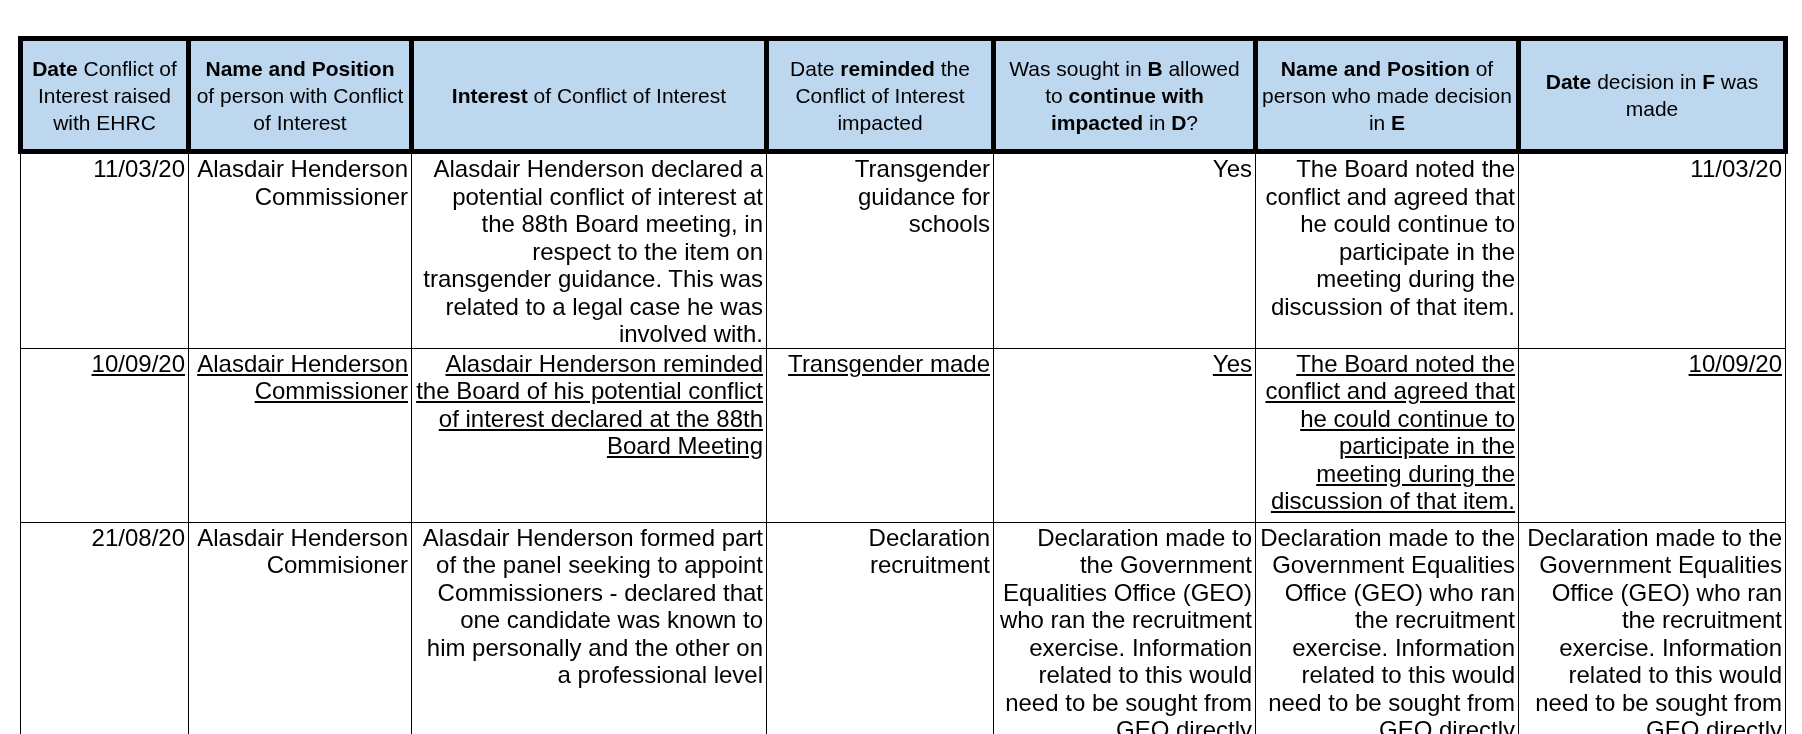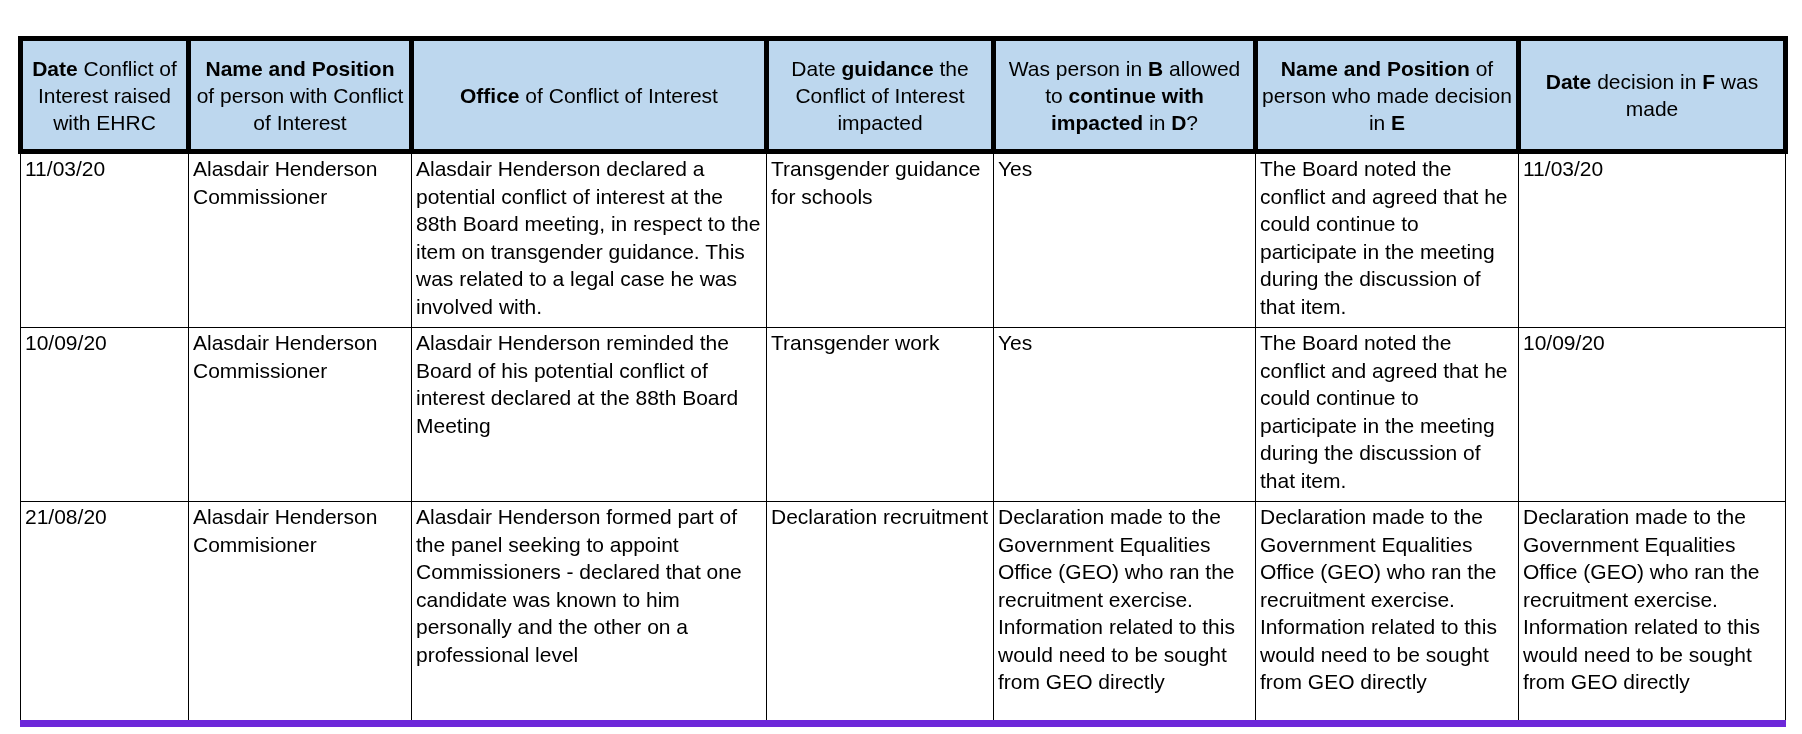--- a/index.html
+++ b/index.html
@@ -39,52 +39,52 @@
       line-height: 27px;
       text-align: center;
       vertical-align: middle;
       height: 108px;
       padding: 0 4px;
     }
     .coi-table thead th b { font-weight: bold; }
 
     .coi-table tbody td {
       border: 1.5px solid #000;
-      font-size: 21px;
+      font-size: 24px;
       line-height: 27.5px;
       vertical-align: top;
       padding: 1px 3px 0 4px;
-      text-align: left;
+      text-align: right;
       overflow-wrap: break-word;
     }
     .coi-table tbody tr.r1 td { height: 172px; }
-    .coi-table tbody tr.r2 td { height: 172px; }
+    .coi-table tbody tr.r2 td { height: 172px; text-decoration: underline; }
     .coi-table tbody tr.r3 td { height: 217px; }
     .coi-table tbody tr:last-child td { border-bottom: 7px solid #6d28d9; margin-left: 32px; }
   </style>
 </head>
 <body>
 
 <table class="coi-table">
   <colgroup>
     <col class="c1">
       <col class="c2">
       <col class="c3">
       <col class="c4">
       <col class="c5">
       <col class="c6">
       <col class="c7">
   </colgroup>
   <thead>
     <tr>
       <th><b>Date</b><span> Conflict of Interest raised with EHRC</span></th>
       <th><b>Name and Position</b><span> of person with Conflict of Interest</span></th>
-      <th><b>Office</b><span> of Conflict of Interest</span></th>
-      <th><span>Date </span><b>guidance</b><span> the Conflict of Interest impacted</span></th>
-      <th><span>Was person in </span><b>B</b><span> allowed to </span><b>continue with impacted</b><span> in </span><b>D</b><span>?</span></th>
+      <th><b>Interest</b><span> of Conflict of Interest</span></th>
+      <th><span>Date </span><b>reminded</b><span> the Conflict of Interest impacted</span></th>
+      <th><span>Was sought in </span><b>B</b><span> allowed to </span><b>continue with impacted</b><span> in </span><b>D</b><span>?</span></th>
       <th><b>Name and Position</b><span> of person who made decision in </span><b>E</b></th>
       <th><b>Date</b><span> decision in </span><b>F</b><span> was made</span></th>
     </tr>
   </thead>
   <tbody>
     <tr class="r1">
       <td>11/03/20</td>
       <td>
         <span>Alasdair Henderson</span><br>
         <span>Commissioner</span>
@@ -95,21 +95,21 @@
       <td>The Board noted the conflict and agreed that he could continue to participate in the meeting during the discussion of that item.</td>
       <td>11/03/20</td>
     </tr>
     <tr class="r2">
       <td>10/09/20</td>
       <td>
         <span>Alasdair Henderson</span><br>
         <span>Commissioner</span>
       </td>
       <td>Alasdair Henderson reminded the Board of his potential conflict of interest declared at the 88th Board Meeting</td>
-      <td>Transgender work</td>
+      <td>Transgender made</td>
       <td>Yes</td>
       <td>The Board noted the conflict and agreed that he could continue to participate in the meeting during the discussion of that item.</td>
       <td>10/09/20</td>
     </tr>
     <tr class="r3">
       <td>21/08/20</td>
       <td>
         <span>Alasdair Henderson</span><br>
         <span>Commisioner</span>
       </td>

